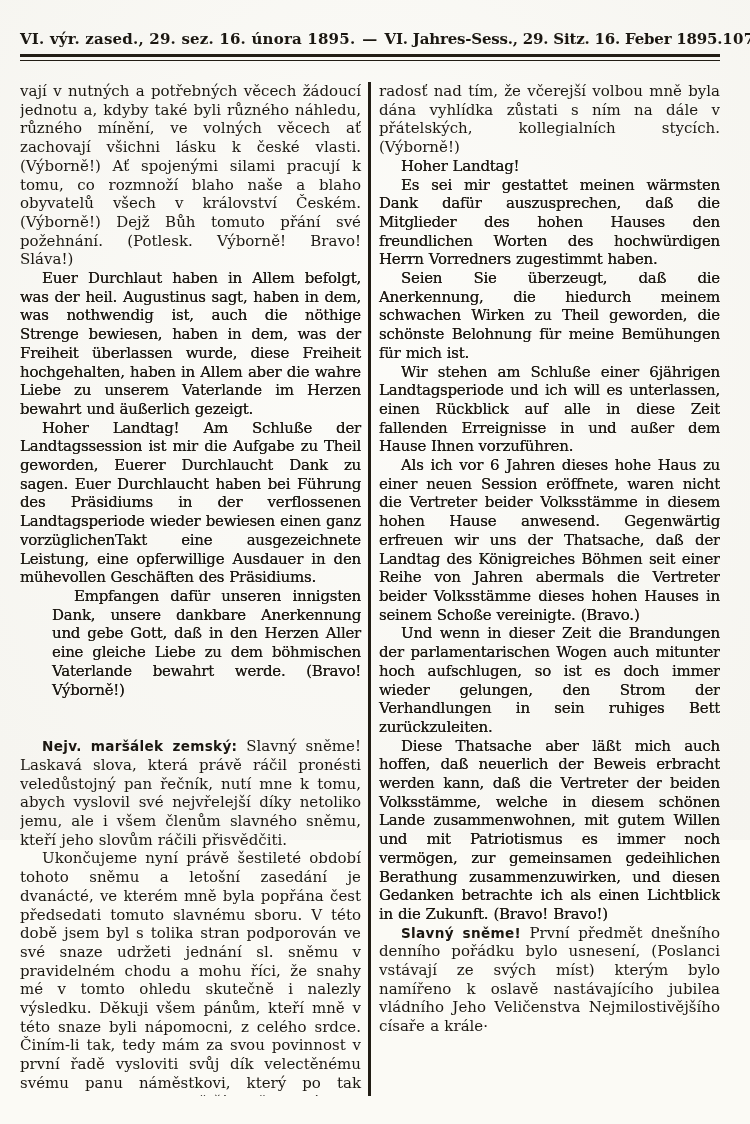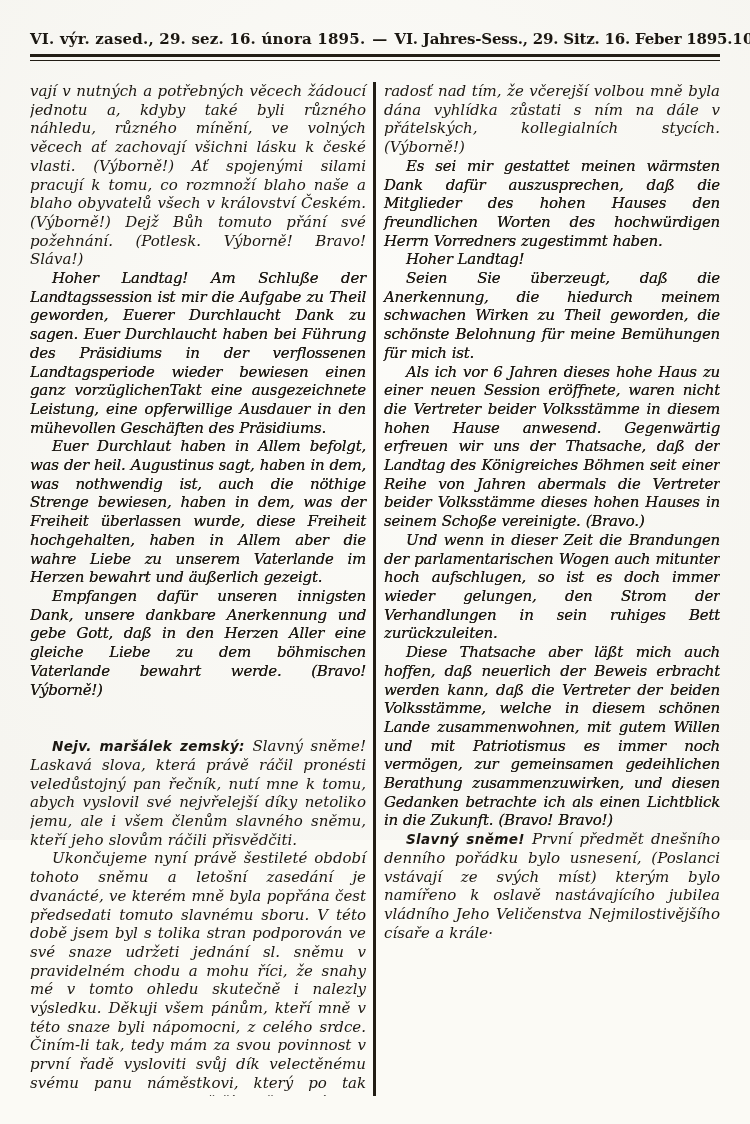--- a/index.html
+++ b/index.html
@@ -11,21 +11,21 @@
   body{
     width:750px;height:1124px;
     background:var(--paper);
     color:var(--ink);
     font-family:"DejaVu Serif","Liberation Serif",serif;
     overflow:hidden;
   }
   .page{
     box-sizing:border-box;
     width:750px;height:840px;
-    padding:30px 30px 0 30px;
+    padding:30px 30px 0 20px;
     background:
       radial-gradient(ellipse at 50% 40%, rgba(255,255,255,0.35), rgba(0,0,0,0.02) 90%),
       var(--paper);
   }
   .header{
     display:flex;
     justify-content:space-between;
     align-items:baseline;
     font-size:15px;
     font-weight:bold;
@@ -38,21 +38,20 @@
     margin-top:6px;
     height:3px;
     border-top:3px solid var(--rule);
     border-bottom:1px solid var(--rule);
   }
   .columns{
     margin-top:21px;
     display:flex;
     height:1014px;
     overflow:hidden;
-    font-style:italic;
   }
   .col{
     flex:1 1 0;
     min-width:0;
   }
   .col.left{padding-right:7px;}
   .col.right{padding-left:8px;}
   .divider{
     width:3px;
     background:var(--rule);
@@ -61,21 +60,21 @@
   .para{
     margin:0;
     font-size:15px;
     line-height:18.7px;
     text-align:justify;
     hyphens:auto;
     -webkit-hyphens:auto;
     word-spacing:.5px;
   }
   .para.ind{text-indent:22px;}
-  .para.gap{margin-bottom:38px;}
+  .para.gap{margin-bottom:38px;margin-left:32px;}
   
   .para.de{
     letter-spacing:-.25px;
     text-shadow:0 0 .55px rgba(27,23,17,.9);
   }
   .lead{
     font-family:"DejaVu Sans","Liberation Sans",sans-serif;
     font-weight:bold;
     font-size:13.6px;
     letter-spacing:.3px;
@@ -94,32 +93,33 @@
       <span class="de">VI. Jahres-Sess., 29. Sitz. 16. Feber 1895.</span>
     </span>
     <span>1077</span>
   </div>
 
   <div class="rule"></div>
 
   <div class="columns">
     <div class="col left">
         <p class="para cs" lang="cs">vají v nutných a potřebných věcech žádoucí jednotu a, kdyby také byli různého náhledu, různého mínění, ve volných věcech ať zachovají všichni lásku k české vlasti. (Výborně!) Ať spojenými silami pracují k tomu, co rozmnoží blaho naše a blaho obyvatelů všech v království Českém. (Výborně!) Dejž Bůh tomuto přání své požehnání. (Potlesk. Výborně! Bravo! Sláva!)</p>
+        <p class="para de ind" lang="de">Euer Durchlaut haben in Allem befolgt, was der heil. Augustinus sagt, haben in dem, was nothwendig ist, auch die nöthige Strenge bewiesen, haben in dem, was der Freiheit überlassen wurde, diese Freiheit hochgehalten, haben in Allem aber die wahre Liebe zu unserem Vaterlande im Herzen bewahrt und äußerlich gezeigt.</p>
         <p class="para de ind" lang="de">Hoher Landtag! Am Schluße der Landtagssession ist mir die Aufgabe zu Theil geworden, Euerer Durchlaucht Dank zu sagen. Euer Durchlaucht haben bei Führung des Präsidiums in der verflossenen Landtagsperiode wieder bewiesen einen ganz vorzüglichenTakt eine ausgezeichnete Leistung, eine opferwillige Ausdauer in den mühevollen Geschäften des Präsidiums.</p>
-        <p class="para de ind" lang="de">Euer Durchlaut haben in Allem befolgt, was der heil. Augustinus sagt, haben in dem, was nothwendig ist, auch die nöthige Strenge bewiesen, haben in dem, was der Freiheit überlassen wurde, diese Freiheit hochgehalten, haben in Allem aber die wahre Liebe zu unserem Vaterlande im Herzen bewahrt und äußerlich gezeigt.</p>
         <p class="para de ind gap" lang="de">Empfangen dafür unseren innigsten Dank, unsere dankbare Anerkennung und gebe Gott, daß in den Herzen Aller eine gleiche Liebe zu dem böhmischen Vaterlande bewahrt werde. (Bravo! Výborně!)</p>
         <p class="para cs ind" lang="cs"><strong class="lead">Nejv. maršálek zemský:</strong> Slavný sněme! Laskavá slova, která právě ráčil pronésti veledůstojný pan řečník, nutí mne k tomu, abych vyslovil své nejvřelejší díky netoliko jemu, ale i všem členům slavného sněmu, kteří jeho slovům ráčili přisvědčiti.</p>
         <p class="para cs ind" lang="cs">Ukončujeme nyní právě šestileté období tohoto sněmu a letošní zasedání je dvanácté, ve kterém mně byla popřána čest předsedati tomuto slavnému sboru. V této době jsem byl s tolika stran podporován ve své snaze udržeti jednání sl. sněmu v pravidelném chodu a mohu říci, že snahy mé v tomto ohledu skutečně i nalezly výsledku. Děkuji všem pánům, kteří mně v této snaze byli nápomocni, z celého srdce. Činím-li tak, tedy mám za svou povinnost v první řadě vysloviti svůj dík velectěnému svému panu náměstkovi, který po tak dlouhou dobu s největší obětavostí a s největší laskavostí mne v mém těžkém úřadě podporoval (Výborně!) a neváhám vysloviti svou</p>
       </div>
     <div class="divider"></div>
     <div class="col right">
         <p class="para cs" lang="cs">radosť nad tím, že včerejší volbou mně byla dána vyhlídka zůstati s ním na dále v přátelských, kollegialních stycích. (Výborně!)</p>
+        <p class="para de ind" lang="de">Hoher Landtag!</p>
         <p class="para de ind" lang="de">Es sei mir gestattet meinen wärmsten Dank dafür auszusprechen, daß die Mitglieder des hohen Hauses den freundlichen Worten des hochwürdigen Herrn Vorredners zugestimmt haben.</p>
-        <p class="para de ind" lang="de">Hoher Landtag!</p>
         <p class="para de ind" lang="de">Seien Sie überzeugt, daß die Anerkennung, die hiedurch meinem schwachen Wirken zu Theil geworden, die schönste Belohnung für meine Bemühungen für mich ist.</p>
+        <p class="para de ind" lang="de">Wir stehen am Schluße einer 6jährigen Landtagsperiode und ich will es unterlassen, einen Rückblick auf alle in diese Zeit fallenden Erreignisse in und außer dem Hause Ihnen vorzuführen.</p>
         <p class="para de ind" lang="de">Als ich vor 6 Jahren dieses hohe Haus zu einer neuen Session eröffnete, waren nicht die Vertreter beider Volksstämme in diesem hohen Hause anwesend. Gegenwärtig erfreuen wir uns der Thatsache, daß der Landtag des Königreiches Böhmen seit einer Reihe von Jahren abermals die Vertreter beider Volksstämme dieses hohen Hauses in seinem Schoße vereinigte. (Bravo.)</p>
         <p class="para de ind" lang="de">Und wenn in dieser Zeit die Brandungen der parlamentarischen Wogen auch mitunter hoch aufschlugen, so ist es doch immer wieder gelungen, den Strom der Verhandlungen in sein ruhiges Bett zurückzuleiten.</p>
         <p class="para de ind" lang="de">Diese Thatsache aber läßt mich auch hoffen, daß neuerlich der Beweis erbracht werden kann, daß die Vertreter der beiden Volksstämme, welche in diesem schönen Lande zusammenwohnen, mit gutem Willen und mit Patriotismus es immer noch vermögen, zur gemeinsamen gedeihlichen Berathung zusammenzuwirken, und diesen Gedanken betrachte ich als einen Lichtblick in die Zukunft. (Bravo! Bravo!)</p>
         <p class="para cs ind" lang="cs"><strong class="lead">Slavný sněme!</strong> První předmět dnešního denního pořádku bylo usnesení, (Poslanci vstávají ze svých míst) kterým bylo namířeno k oslavě nastávajícího jubilea vládního Jeho Veličenstva Nejmilostivějšího císaře a krále·</p>
       </div>
   </div>
 
 </div>
 
 </body></html>

